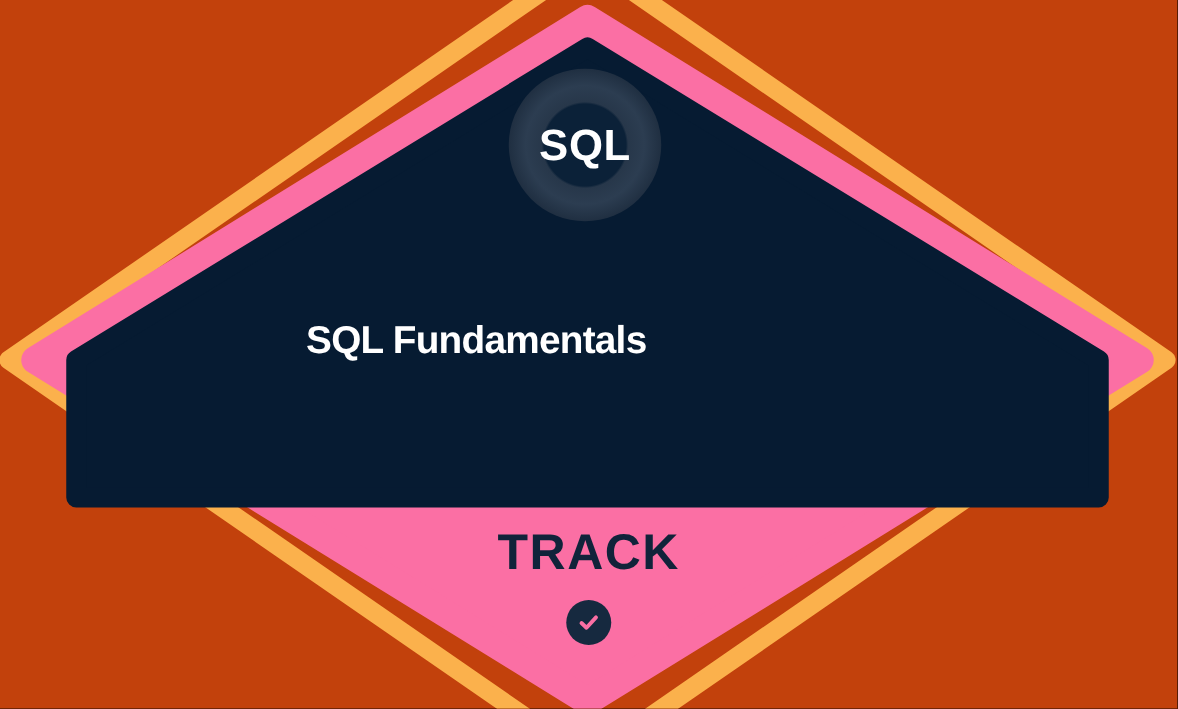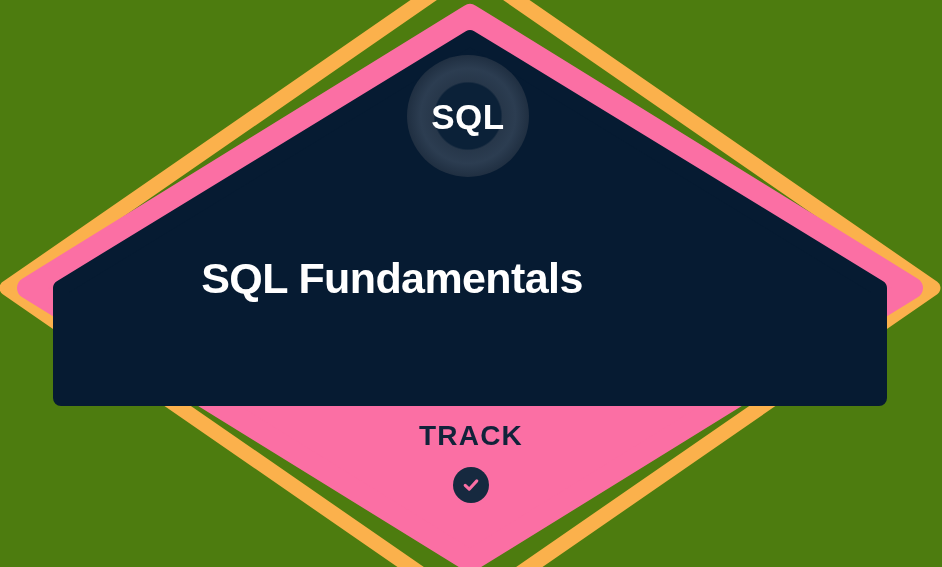--- a/index.html
+++ b/index.html
@@ -8,21 +8,21 @@
     padding: 0;
     background: #000000;
   }
   body {
     font-family: "Liberation Sans", sans-serif;
   }
   #badge-stage {
     position: relative;
     width: 942px;
     height: 567px;
-    background: #4d7c0f;
+    background: #c2410c;
     overflow: hidden;
   }
   #badge-svg {
     position: absolute;
     left: 0;
     top: 0;
     width: 942px;
     height: 567px;
     display: block;
   }
@@ -64,44 +64,44 @@
     font-size: 35px;
     font-weight: bold;
     letter-spacing: 0.5px;
     line-height: 1;
     font-family: "Liberation Sans", sans-serif;
   }
 
   
   #track-title {
     position: absolute;
-    left: 12px;
+    left: 1px;
     top: 254px;
     width: 760px;
     text-align: center;
     color: #ffffff;
-    font-size: 43px;
+    font-size: 31px;
     font-weight: bold;
     letter-spacing: -0.6px;
     line-height: 1.16;
     font-family: "Liberation Sans", sans-serif;
   }
 
   
   #completion-block {
     position: absolute;
     left: 0;
     top: 420px;
     width: 942px;
     text-align: center;
   }
   .completion-line {
     display: block;
     color: #11233a;
-    font-size: 28px;
+    font-size: 40px;
     font-weight: bold;
     letter-spacing: 1.2px;
     line-height: 1.13;
     font-family: "Liberation Sans", sans-serif;
   }
   #check-badge {
     margin: 15px auto 0 auto;
     width: 36px;
     height: 36px;
     border-radius: 50%;

